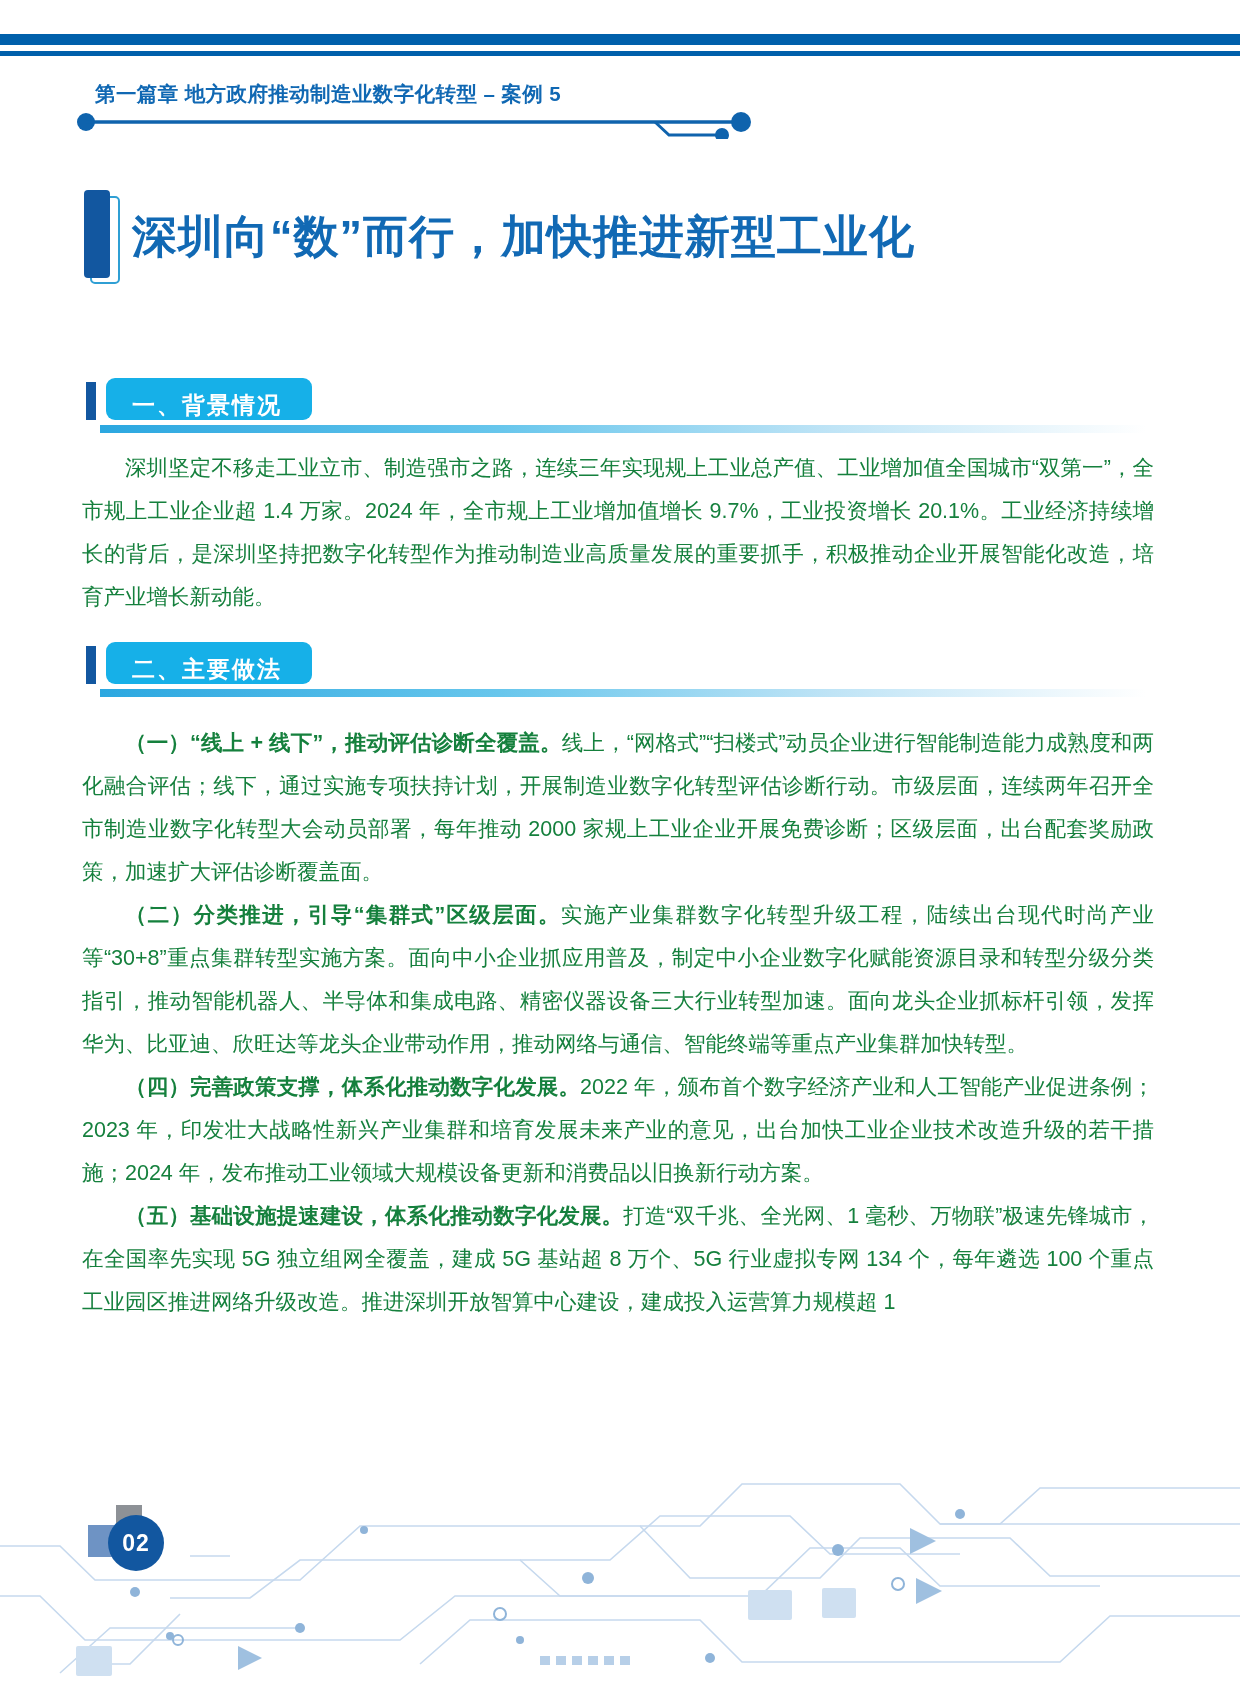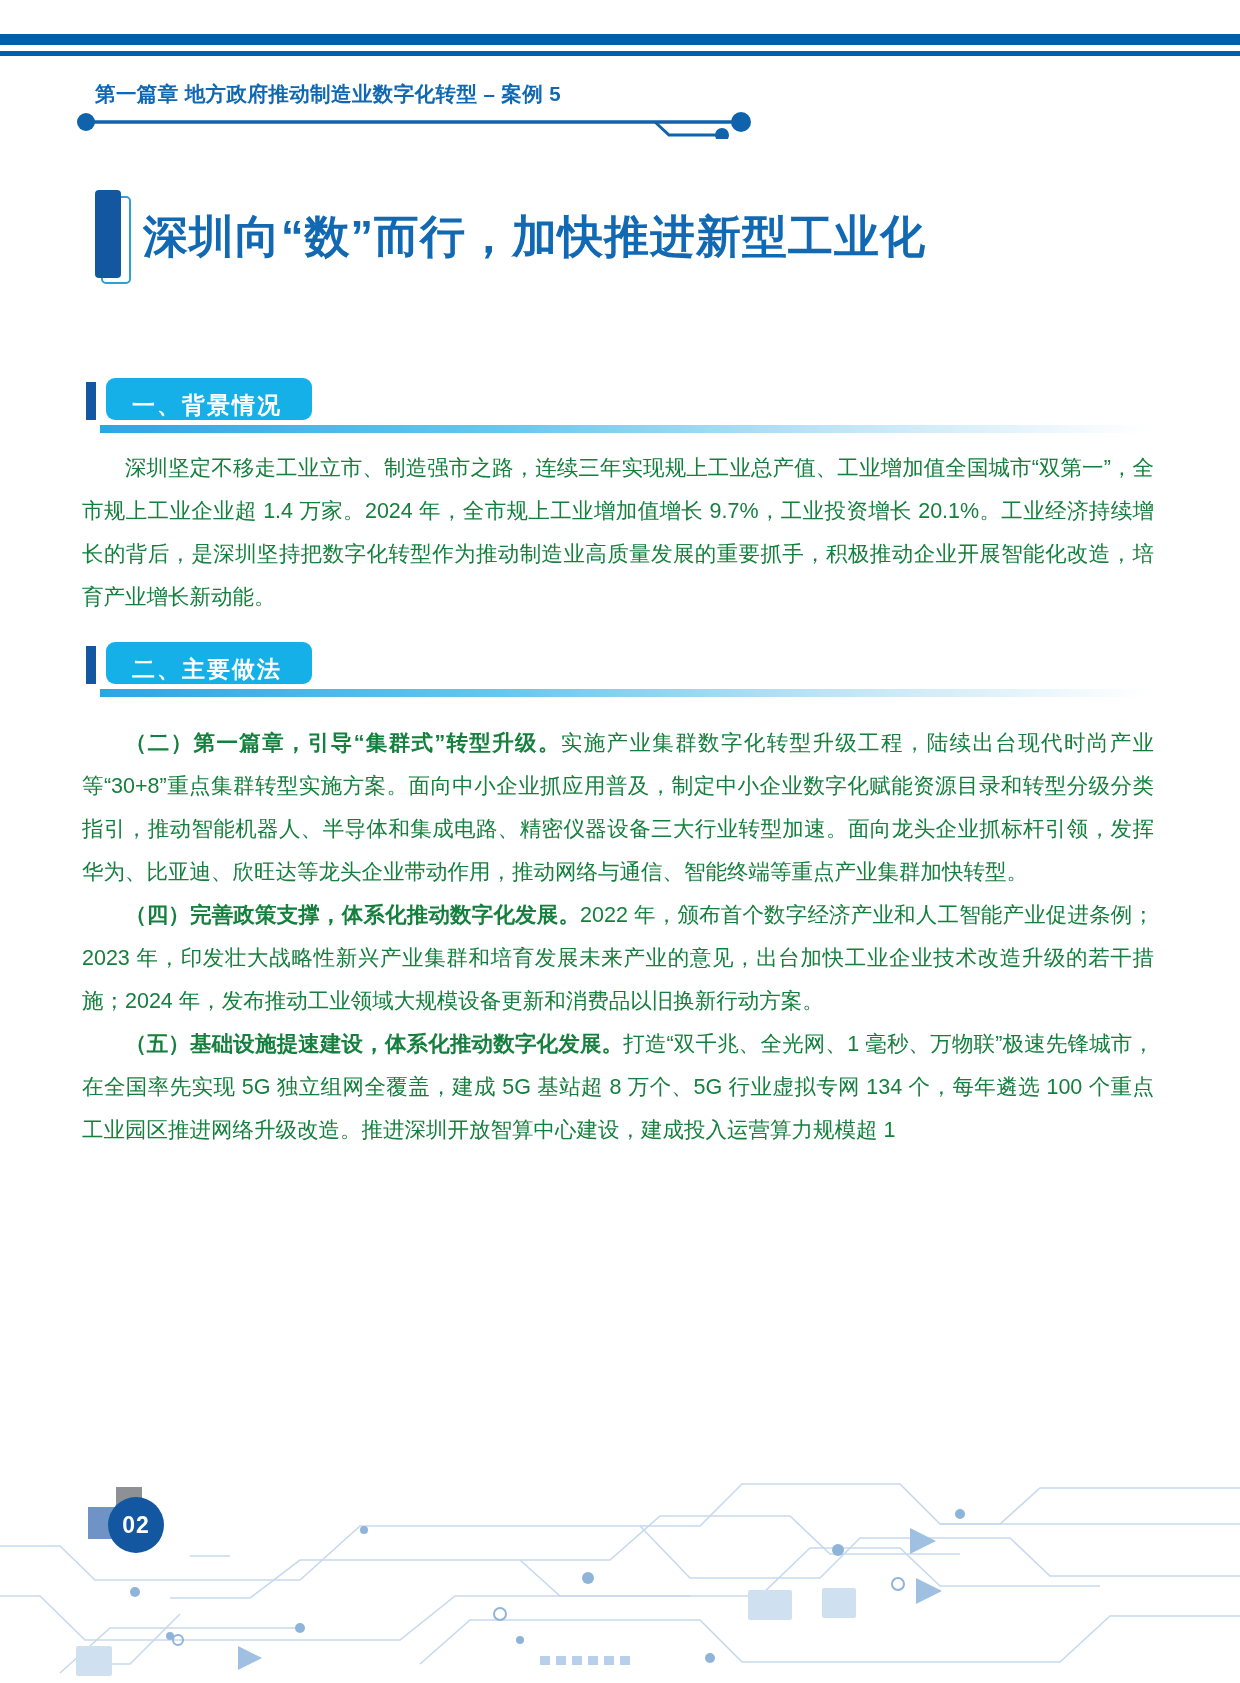--- a/index.html
+++ b/index.html
@@ -23,21 +23,21 @@
   }
   .runhead .rh-text {
     font-size:20.5px; font-weight:700; color:#1068b3;
     letter-spacing:.4px; line-height:1.2;
     white-space:nowrap;
   }
   .rh-line-wrap { position:relative; height:26px; margin-top:6px; }
   .rh-line-wrap svg { position:absolute; left:-20px; top:-4px; }
 
   
-  .title-block { position:absolute; left:95px; top:190px; width:1060px; height:100px; }
+  .title-block { position:absolute; left:84px; top:190px; width:1060px; height:100px; }
   .title-outline {
     position:absolute; left:6px; top:6px;
     width:30px; height:88px;
     border:2.5px solid #2f9fd4; border-radius:5px;
     background:transparent;
   }
   .title-bar {
     position:absolute; left:0px; top:0px;
     width:26px; height:88px;
     background:#1257a0; border-radius:4px 4px 4px 4px;
@@ -81,21 +81,21 @@
     text-justify:inter-ideograph;
     margin:0 0 0 0;
     text-indent:2em;
     letter-spacing:0px;
     font-weight:400;
   }
   .para b { font-weight:700; }
 
   
   .footer-art { position:absolute; left:0; bottom:0; width:1240px; height:215px; overflow:hidden; }
-  .pagenum-wrap { position:absolute; left:88px; bottom:118px; width:130px; height:78px; }
+  .pagenum-wrap { position:absolute; left:88px; bottom:100px; width:130px; height:78px; }
   .pn-sq-gray { position:absolute; left:28px; top:0px; width:26px; height:34px; background:#8d9196; }
   .pn-sq-blue { position:absolute; left:0px; top:20px; width:38px; height:32px; background:#6e93c4; }
   .pn-circle {
     position:absolute; left:20px; top:10px;
     width:56px; height:56px; border-radius:50%;
     background:#1257a0;
     display:flex; align-items:center; justify-content:center;
   }
   .pn-circle span { color:#fff; font-size:23px; font-weight:700; letter-spacing:1px; }
 </style>
@@ -141,21 +141,22 @@
 
 <div class="section-head" style="top:642px">
   <div class="sh-tick"></div>
   <div class="sh-badge">
     <span>二、主要做法</span>
   </div>
   <div class="sh-rule"></div>
 </div>
 
 <div class="body-block" style="top:722px">
-  <p class="para"><b>（二）第一篇章，引导“集群式”转型升级。</b><span>实施产业集群数字化转型升级工程，陆续出台现代时尚产业等“30+8”重点集群转型实施方案。面向中小企业抓应用普及，制定中小企业数字化赋能资源目录和转型分级分类指引，推动智能机器人、半导体和集成电路、精密仪器设备三大行业转型加速。面向龙头企业抓标杆引领，发挥华为、比亚迪、欣旺达等龙头企业带动作用，推动网络与通信、智能终端等重点产业集群加快转型。</span></p>
+  <p class="para"><b>（一）“线上 + 线下”，推动评估诊断全覆盖。</b><span>线上，“网格式”“扫楼式”动员企业进行智能制造能力成熟度和两化融合评估；线下，通过实施专项扶持计划，开展制造业数字化转型评估诊断行动。市级层面，连续两年召开全市制造业数字化转型大会动员部署，每年推动 2000 家规上工业企业开展免费诊断；区级层面，出台配套奖励政策，加速扩大评估诊断覆盖面。</span></p>
+  <p class="para"><b>（二）分类推进，引导“集群式”区级层面。</b><span>实施产业集群数字化转型升级工程，陆续出台现代时尚产业等“30+8”重点集群转型实施方案。面向中小企业抓应用普及，制定中小企业数字化赋能资源目录和转型分级分类指引，推动智能机器人、半导体和集成电路、精密仪器设备三大行业转型加速。面向龙头企业抓标杆引领，发挥华为、比亚迪、欣旺达等龙头企业带动作用，推动网络与通信、智能终端等重点产业集群加快转型。</span></p>
   <p class="para"><b>（四）完善政策支撑，体系化推动数字化发展。</b><span>2022 年，颁布首个数字经济产业和人工智能产业促进条例；2023 年，印发壮大战略性新兴产业集群和培育发展未来产业的意见，出台加快工业企业技术改造升级的若干措施；2024 年，发布推动工业领域大规模设备更新和消费品以旧换新行动方案。</span></p>
   <p class="para"><b>（五）基础设施提速建设，体系化推动数字化发展。</b><span>打造“双千兆、全光网、1 毫秒、万物联”极速先锋城市，在全国率先实现 5G 独立组网全覆盖，建成 5G 基站超 8 万个、5G 行业虚拟专网 134 个，每年遴选 100 个重点工业园区推进网络升级改造。推进深圳开放智算中心建设，建成投入运营算力规模超 1</span></p>
 </div>
 
 <div class="footer-art">
   <svg width="1240" height="215" viewBox="0 0 1240 215">
     <g fill="none" stroke="#c6d9ee" stroke-width="1.6">
       <path d="M0 78 L60 78 L95 112 L240 112"></path>
       <path d="M0 128 L40 128 L85 172 L330 172"></path>
       <path d="M60 205 L110 160 L300 160"></path>

